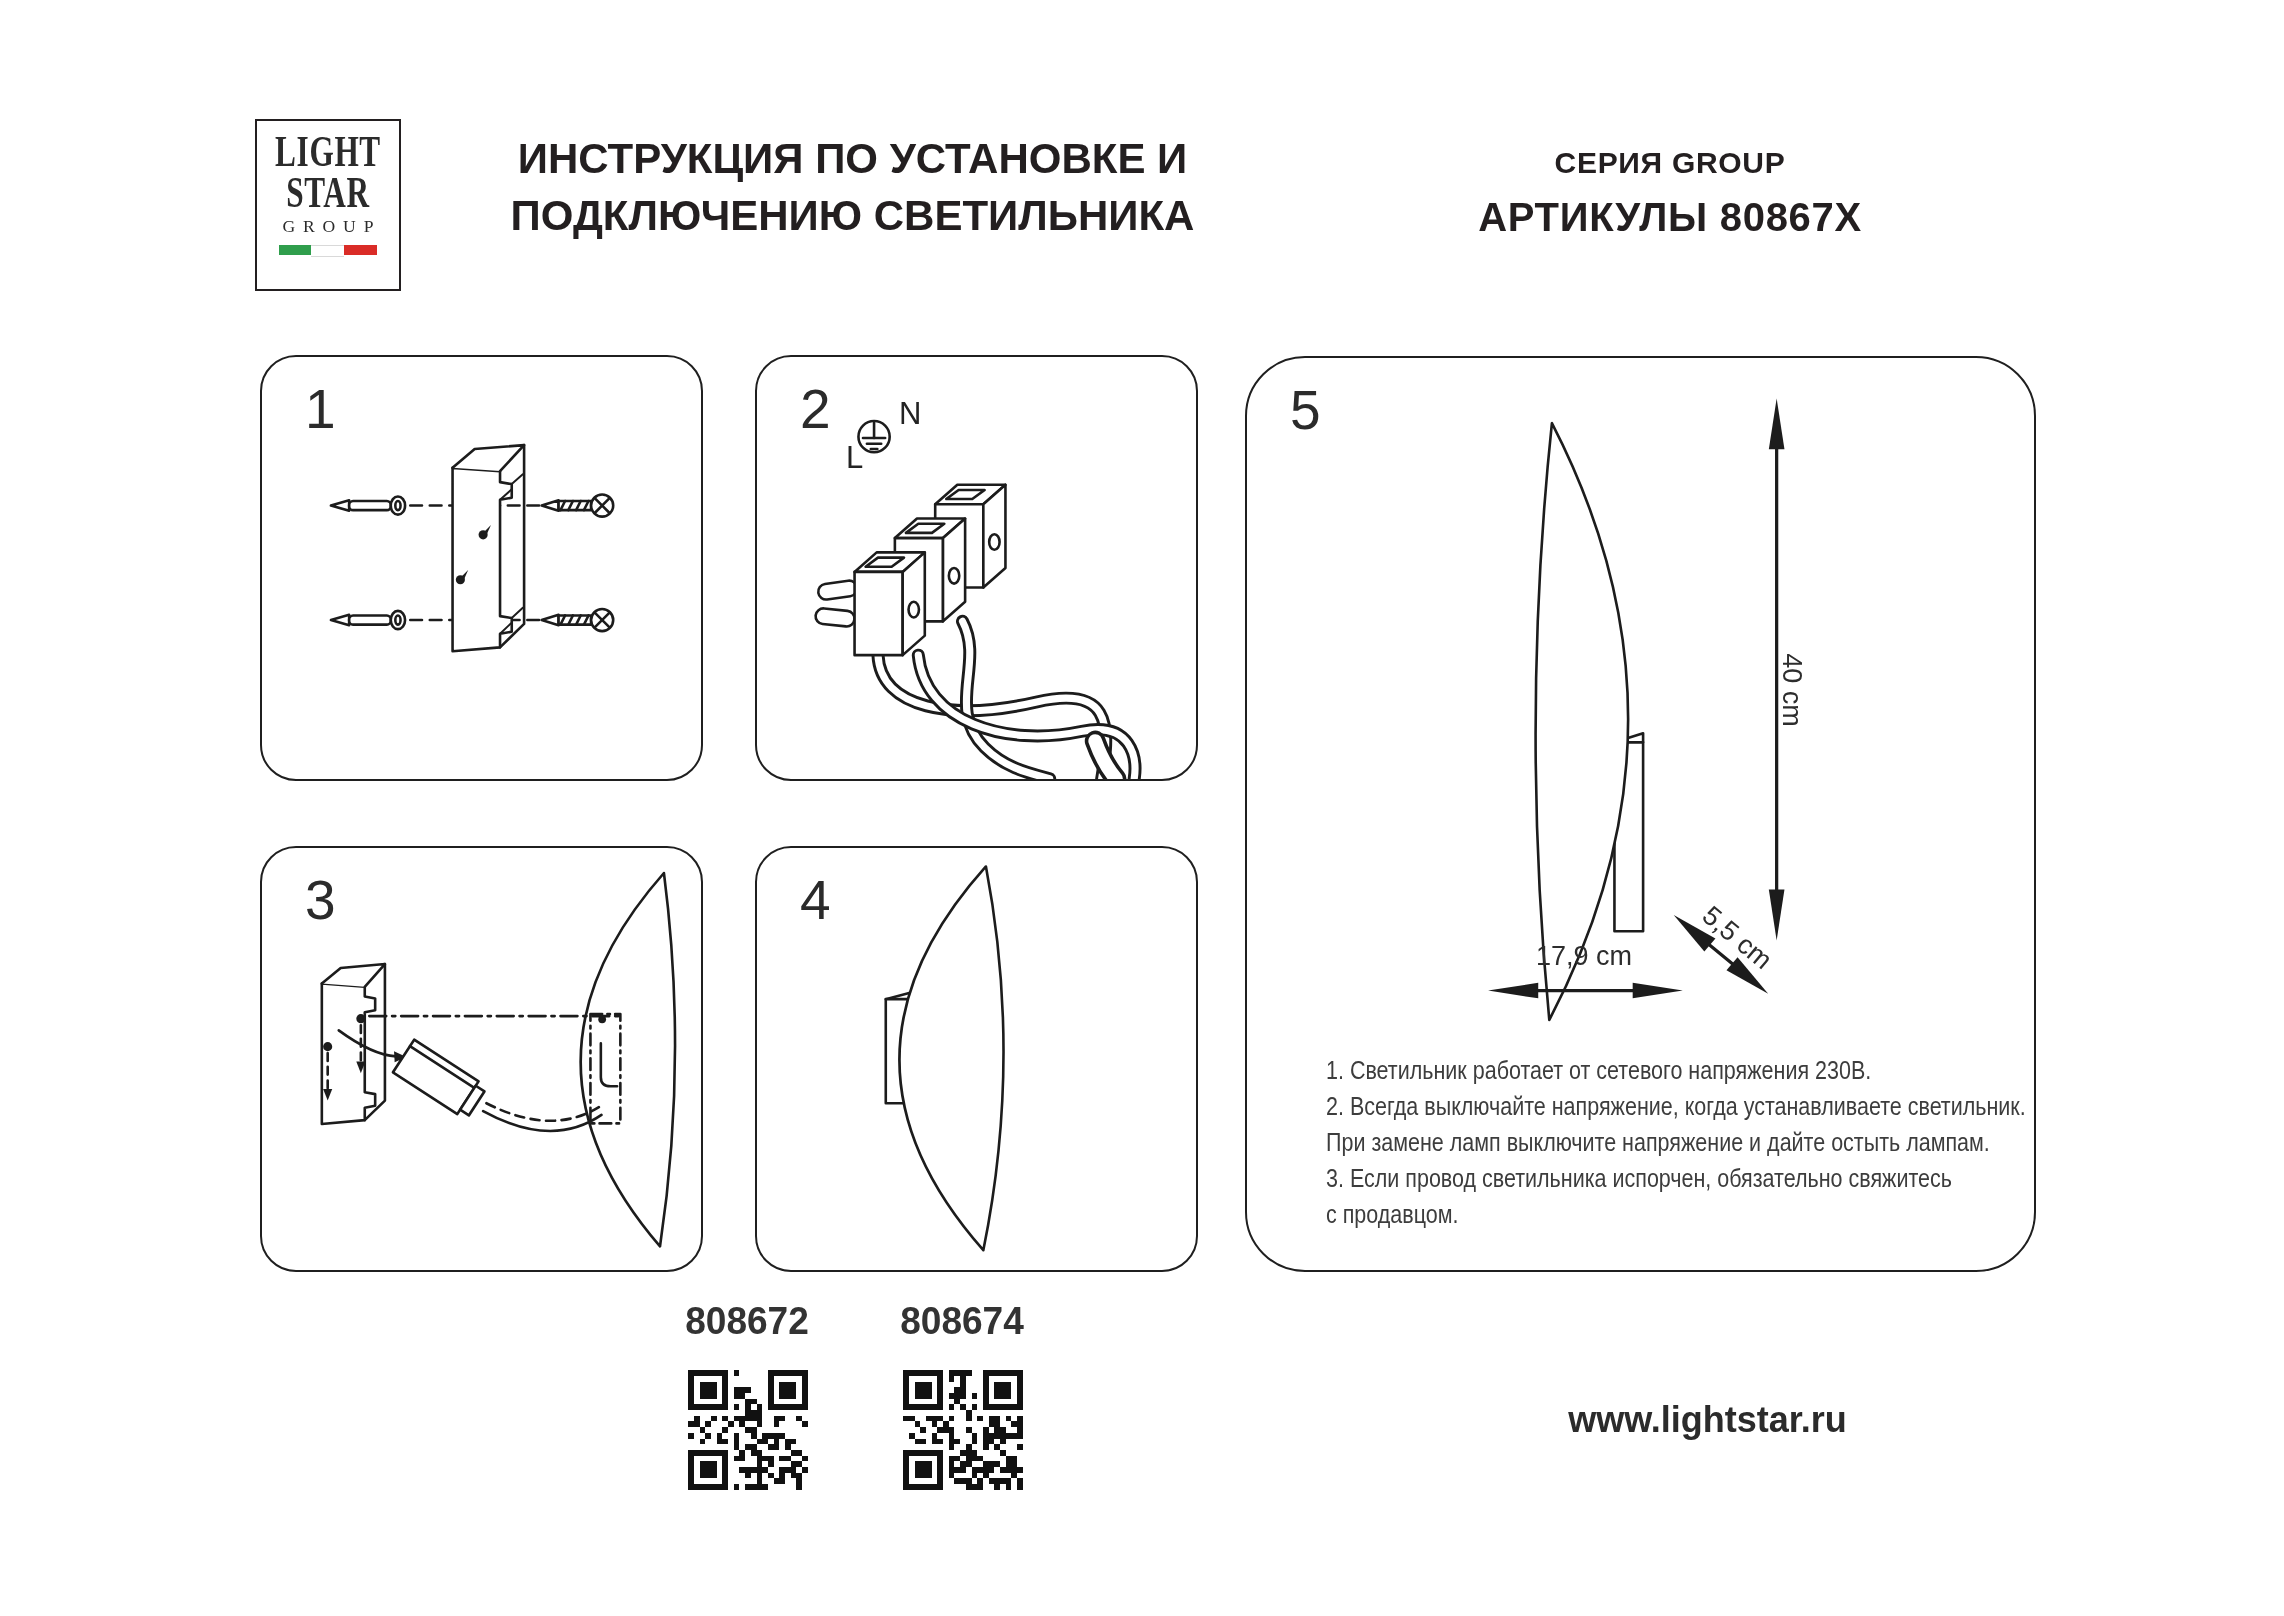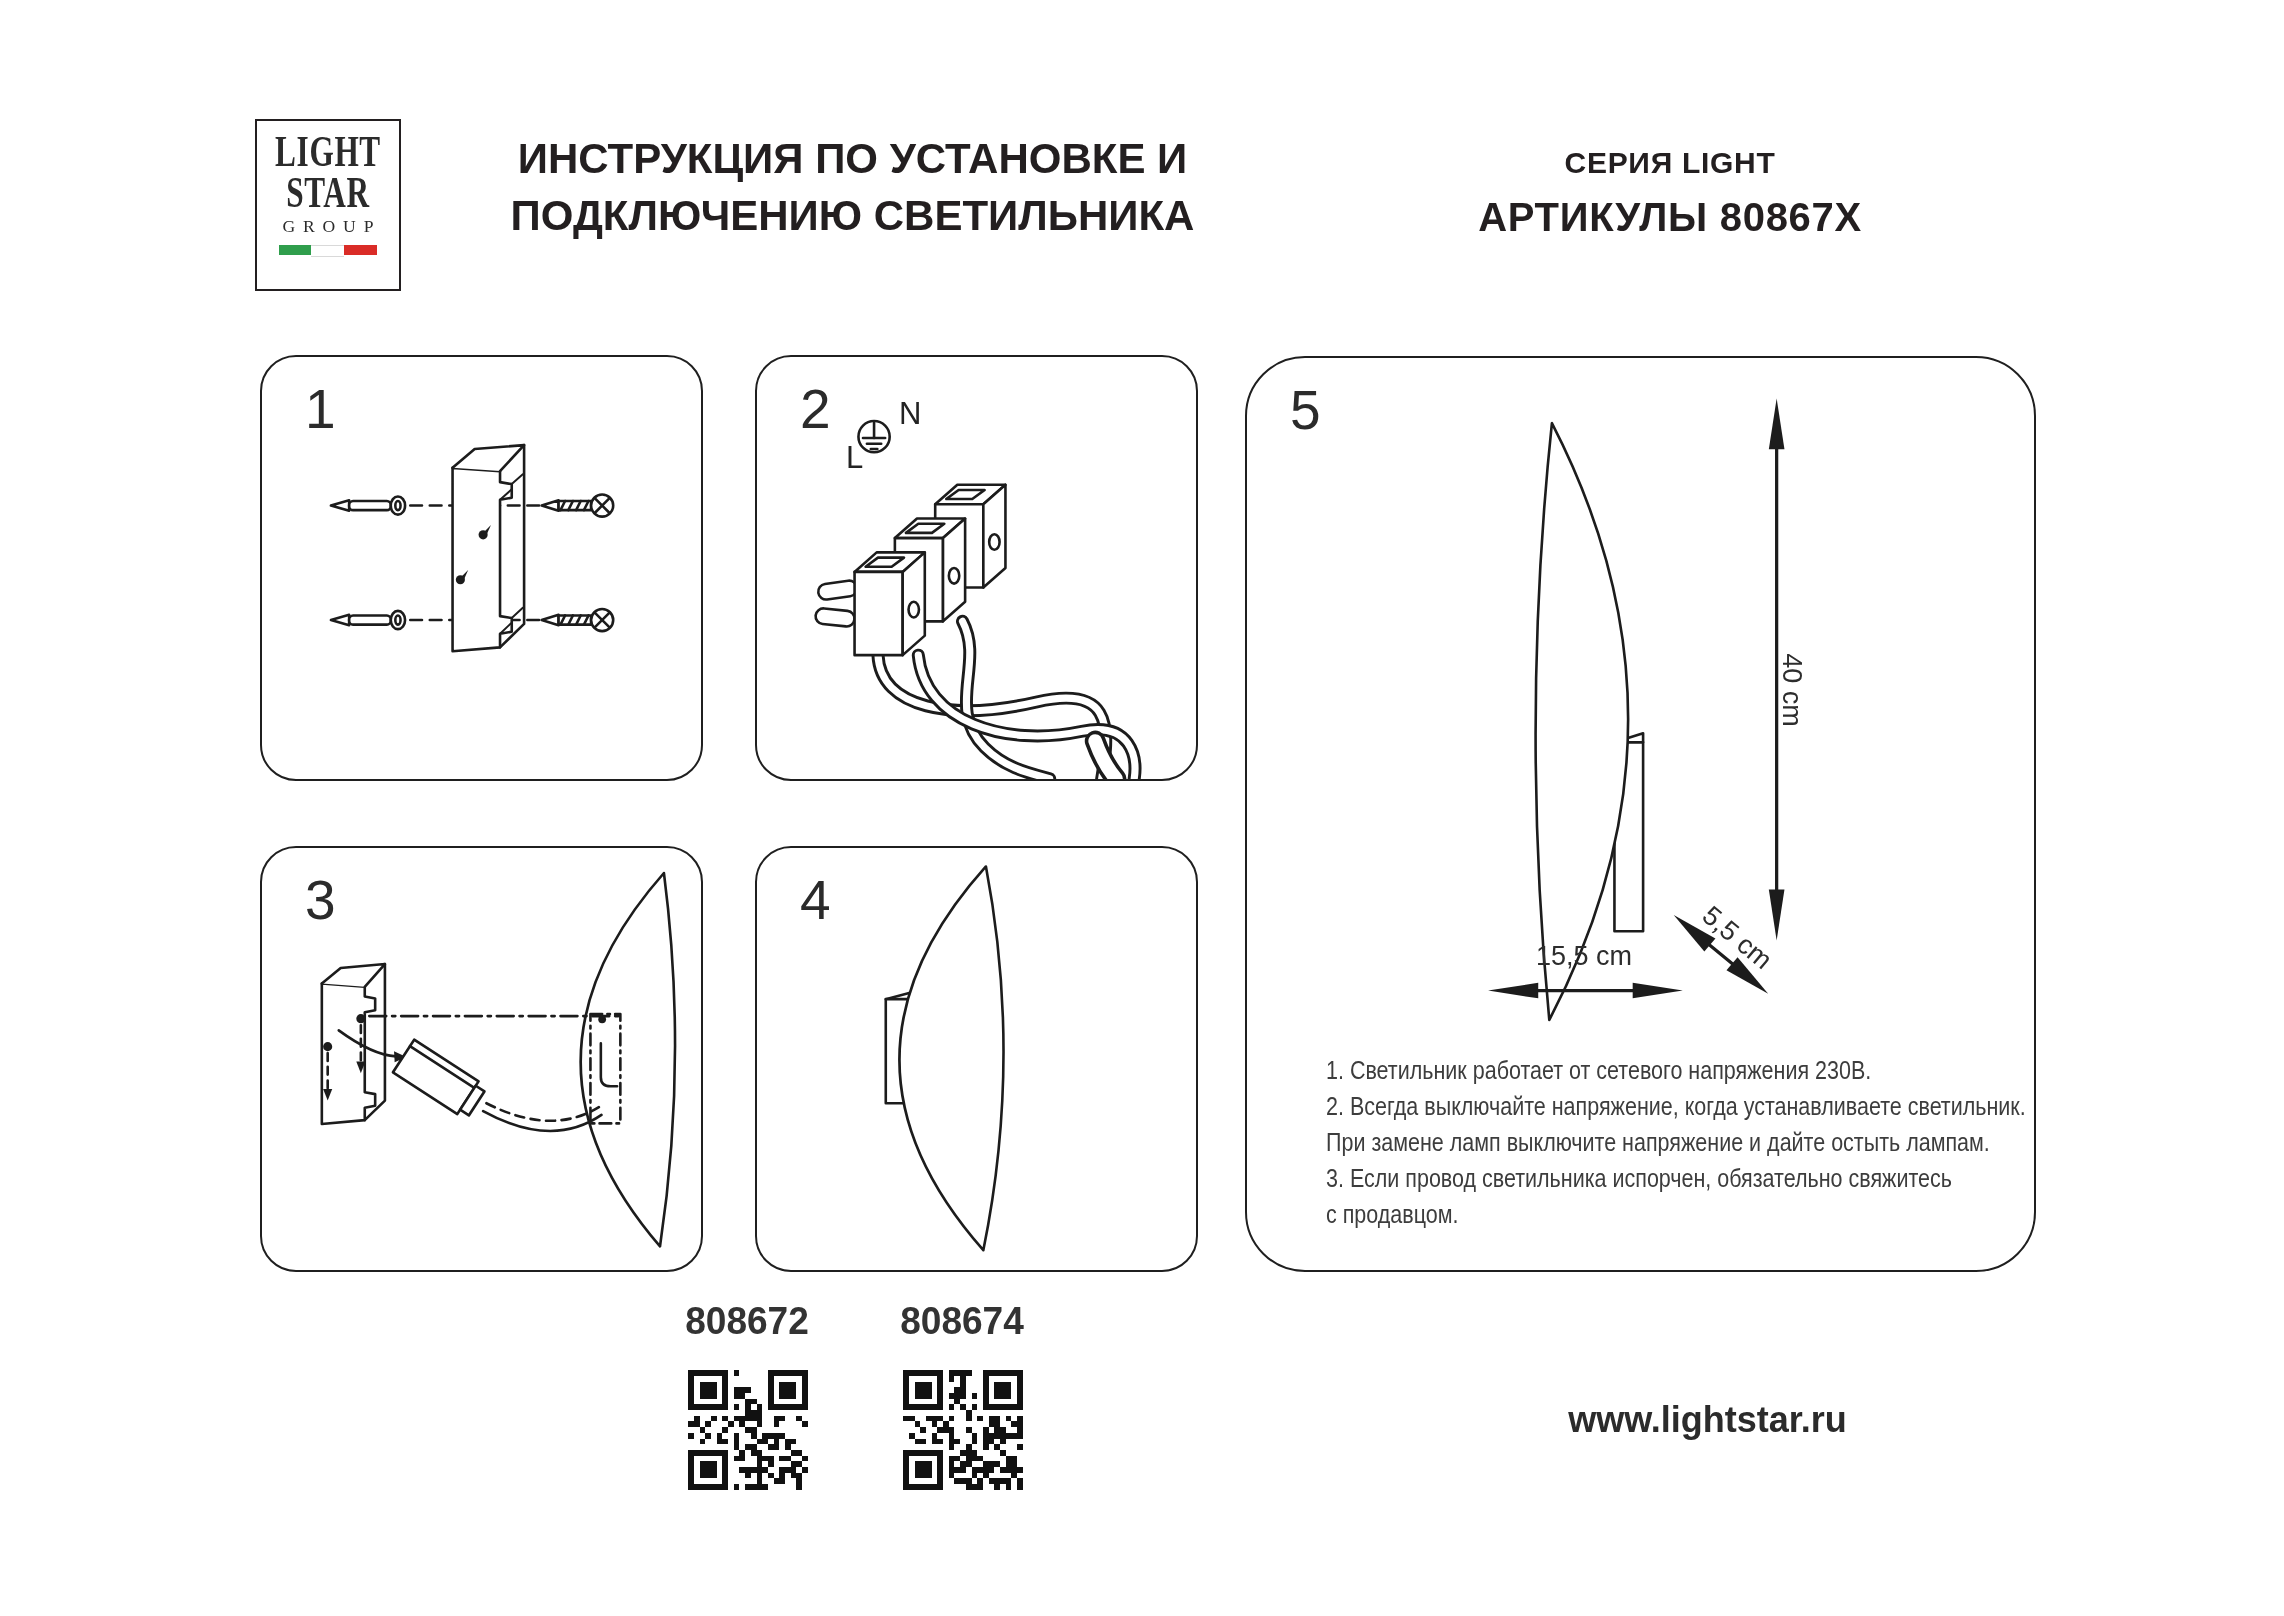--- a/index.html
+++ b/index.html
@@ -71,21 +71,21 @@
     <span class="logo-word" id="logo-l2">STAR</span>
     <span id="logo-l3">GROUP</span>
     <div id="logo-flag">
       <div style="background:#2f9e4c;"></div>
       <div style="background:#ffffff;border-top:0.7px solid #d9d9d9;border-bottom:0.7px solid #d9d9d9;"></div>
       <div style="background:#da2c27;"></div>
     </div>
   </div>
 
   <div class="abs" id="series-block">
-    <div id="series-line">СЕРИЯ LIGHT</div>
+    <div id="series-line">СЕРИЯ GROUP</div>
     <div id="articles-line">АРТИКУЛЫ 80867X</div>
   </div>
 
   <div class="panel" id="panel-1">
     <span class="panel-number">1</span>
     <svg width="439" height="422" viewBox="0 0 675 648">
       <g stroke="#1c1c1c" stroke-width="4" fill="none" stroke-linejoin="round" stroke-linecap="round">
 
         <line x1="228" y1="228" x2="436" y2="228" stroke-dasharray="18 12"></line>
         <line x1="228" y1="404" x2="436" y2="404" stroke-dasharray="18 12"></line>
@@ -276,21 +276,21 @@
         </g>
 
         <g>
           <line x1="710" y1="901" x2="745" y2="930" stroke-width="5"></line>
           <polygon points="655,855 702,911 719,891" fill="#1c1c1c" stroke="none"></polygon>
           <polygon points="800,976 736,940 753,920" fill="#1c1c1c" stroke="none"></polygon>
         </g>
       </g>
     </svg>
     <span class="dim-label" id="dim-height-label">40 cm</span>
-    <span class="dim-label" id="dim-width-label">15,5 cm</span>
+    <span class="dim-label" id="dim-width-label">17,9 cm</span>
     <span class="dim-label" id="dim-depth-label">5,5 cm</span>
     <div class="abs" id="notes">
       <div>1. Светильник работает от сетевого напряжения 230В.</div>
       <div>2. Всегда выключайте напряжение, когда устанавливаете светильник.</div>
       <div>При замене ламп выключите напряжение и дайте остыть лампам.</div>
       <div>3. Если провод светильника испорчен, обязательно свяжитесь</div>
       <div>с продавцом.</div>
     </div>
   </div>
 

